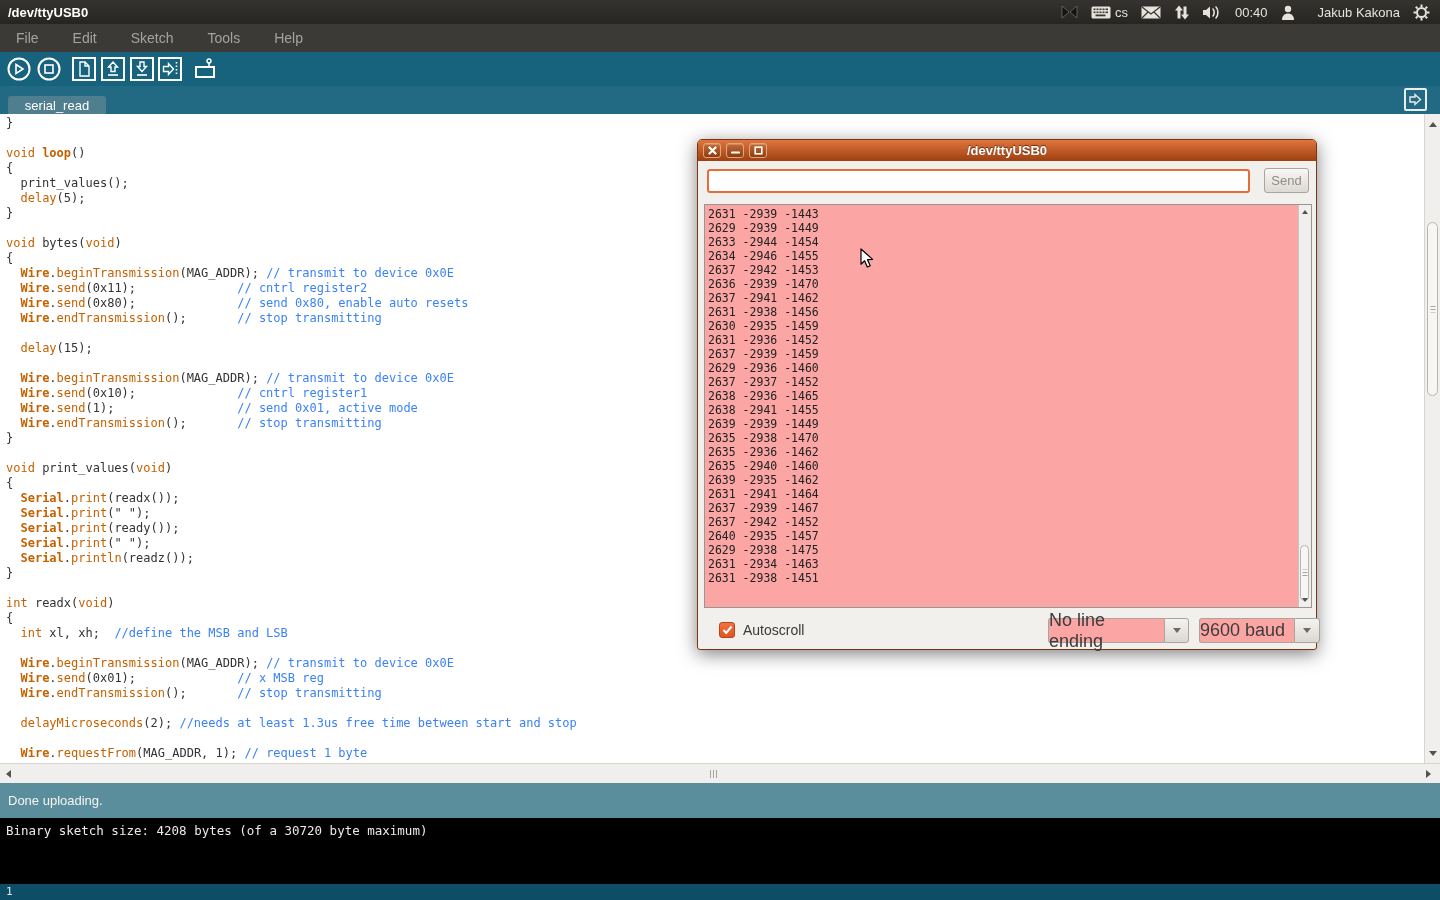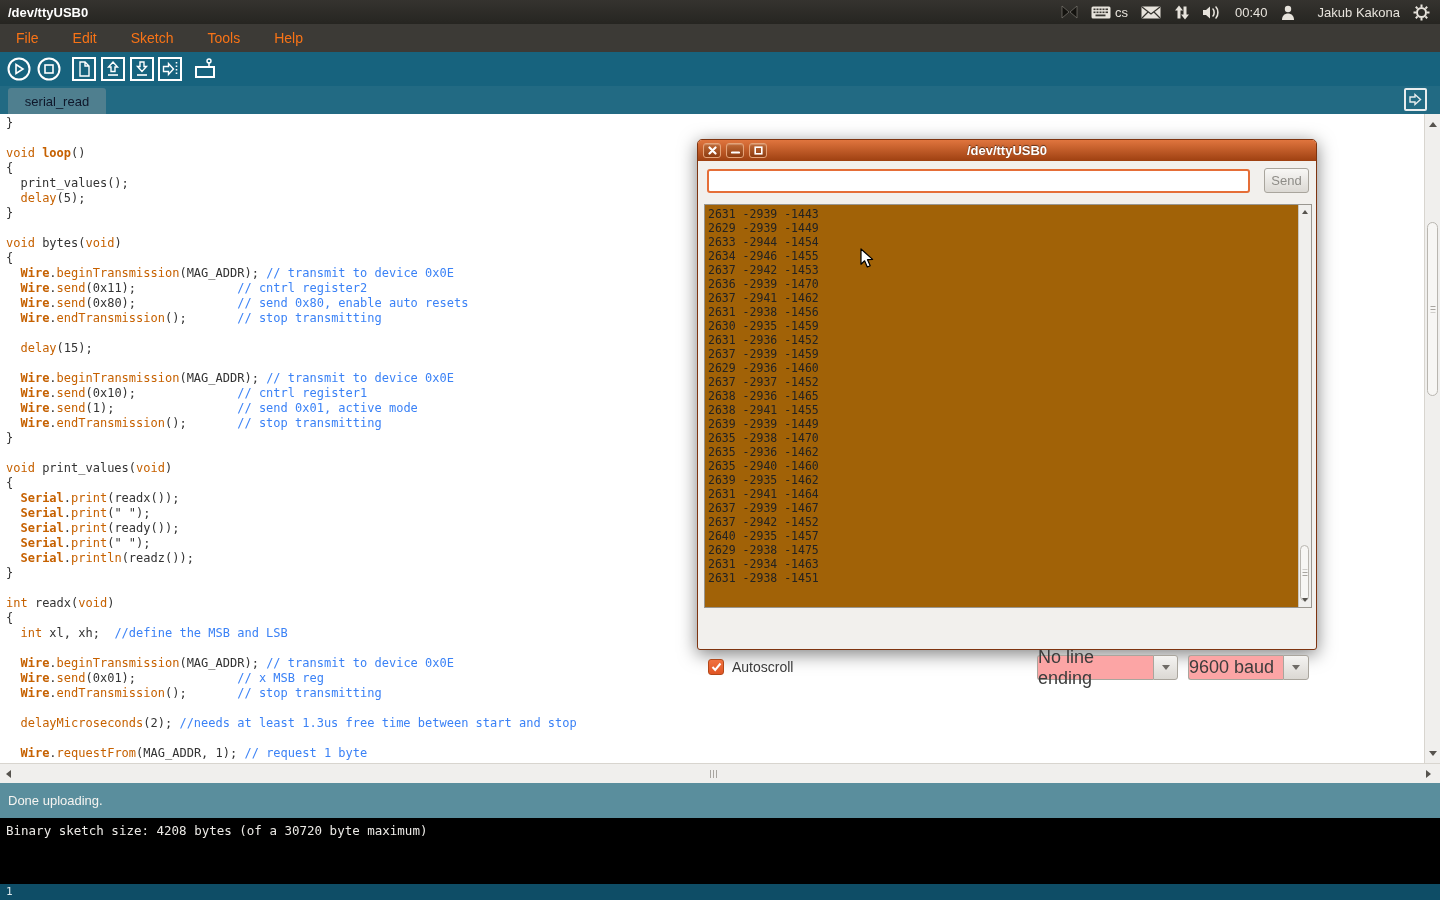--- a/index.html
+++ b/index.html
@@ -11,32 +11,32 @@
   #panel { position:absolute; left:0; top:0; width:1440px; height:24px;
            background:linear-gradient(#35332f,#262521); display:flex; align-items:center; }
   #panel .win-title { color:#fff; font-weight:bold; font-size:13px; padding-left:8px; flex:0 0 auto; }
   #tray { margin-left:auto; display:flex; align-items:center; gap:13px; padding-right:10px; }
   #tray .txt { color:#e7e3dc; font-size:13px; }
   #tray svg { display:block; }
 
   
   #menubar { position:absolute; left:0; top:24px; width:1440px; height:28px;
              background:#3c3a36; display:flex; align-items:center; gap:22px; padding-left:10px; }
-  .menu-item { color:#f97316; font-size:14px; padding:4px 6px; cursor:default; }
+  .menu-item { color:#a3a3a3; font-size:14px; padding:4px 6px; cursor:default; }
 
   
   #toolbar { position:absolute; left:0; top:52px; width:1440px; height:34px;
              background:#17637e; display:flex; align-items:center; }
   .tbtn { display:flex; align-items:center; justify-content:center; }
   .tbtn svg { display:block; }
 
   
   #tabbar { position:absolute; left:0; top:86px; width:1440px; height:28px; background:#226a83; }
-  #tab-active { position:absolute; left:8px; bottom:0; width:98px; height:26px;
-                background:#4f7f8f; border-radius:3px 3px 0 0; color:#0f172a;
+  #tab-active { position:absolute; left:8px; bottom:0; width:98px; height:18px;
+                background:#4f7f8f; border-radius:3px 3px 0 0; color:#ffffff;
                 font-size:13px; display:flex; align-items:center; justify-content:center; }
   #monitor-toggle { position:absolute; right:13px; top:2px; width:23px; height:23px;
                     border:2px solid #e9edee; border-radius:2px; display:flex; align-items:center; justify-content:center; }
 
   
   #editor { position:absolute; left:0; top:114px; width:1424px; height:649px; background:#fff;
             font-family:"DejaVu Sans Mono","Liberation Mono",monospace; font-size:12px;
             padding:2px 0 0 6px; overflow:hidden; cursor:text; }
   .code-line { height:15px; line-height:15px; white-space:pre; }
   .tok-p { color:#333; }
@@ -85,31 +85,31 @@
             display:flex; align-items:center; justify-content:center; z-index:2; }
   .winbtn svg { display:block; }
   #serial-input { position:absolute; left:9px; top:29px; width:543px; height:24px;
                   background:#fff; border:2px solid #e56e38; border-radius:3px;
                   font-size:13px; padding-left:3px; outline:none;
                   font-family:"Liberation Sans",sans-serif; }
   #send-btn { position:absolute; left:566px; top:28px; width:45px; height:25px;
               background:linear-gradient(#f8f7f5,#dcd9d4); border:1px solid #a9a59d; border-radius:3px;
               color:#8e8c87; font-size:13px; display:flex; align-items:center; justify-content:center; }
   #serial-out { position:absolute; left:6px; top:64px; width:608px; height:404px;
-                background:#a16207; border:1px solid #999690; }
+                background:#fca5a5; border:1px solid #999690; }
   #serial-text { position:absolute; left:3px; top:2px; right:14px; bottom:0; overflow:hidden;
                  font-family:"DejaVu Sans Mono","Liberation Mono",monospace;
                  font-size:11.5px; color:#222; }
   .serial-row { height:14px; line-height:14px; white-space:pre; }
   #serial-scroll { position:absolute; right:0; top:0; width:13px; height:402px;
                    background:#f0efed; border-left:1px solid #c9c6c0; }
   #serial-scroll .arrow { position:absolute; left:0; width:12px; height:12px; display:flex; align-items:center; justify-content:center; }
   #serial-thumb { position:absolute; left:1px; top:340px; width:9px; height:56px;
                   background:#f7f6f4; border:1px solid #b9b6b0; border-radius:5px; }
-  #serial-bottom { position:absolute; left:0; top:478px; width:100%; height:26px;margin-top:37px; }
+  #serial-bottom { position:absolute; left:11px; top:478px; width:100%; height:26px; }
   #autoscroll-box { position:absolute; left:10px; top:4px; width:16px; height:16px; border-radius:3px;
                     background:linear-gradient(#f07240,#e05524); border:1px solid #b34819;
                     display:flex; align-items:center; justify-content:center; }
   #autoscroll-label { position:absolute; left:34px; top:4px; font-size:14px; color:#3a3a3a; }
   .combo { position:absolute; top:0; height:25px; display:flex; }
   .combo .field { background:#fca5a5; border:1px solid #a9a59d; border-right:none;
                   border-radius:3px 0 0 3px; font-size:18px; color:#3c3c3c;
                   display:flex; align-items:center; }
   .combo .btn { background:linear-gradient(#f4f3f1,#dbd8d3); border:1px solid #a9a59d;
                 border-radius:0 3px 3px 0; display:flex; align-items:center; justify-content:center; }

